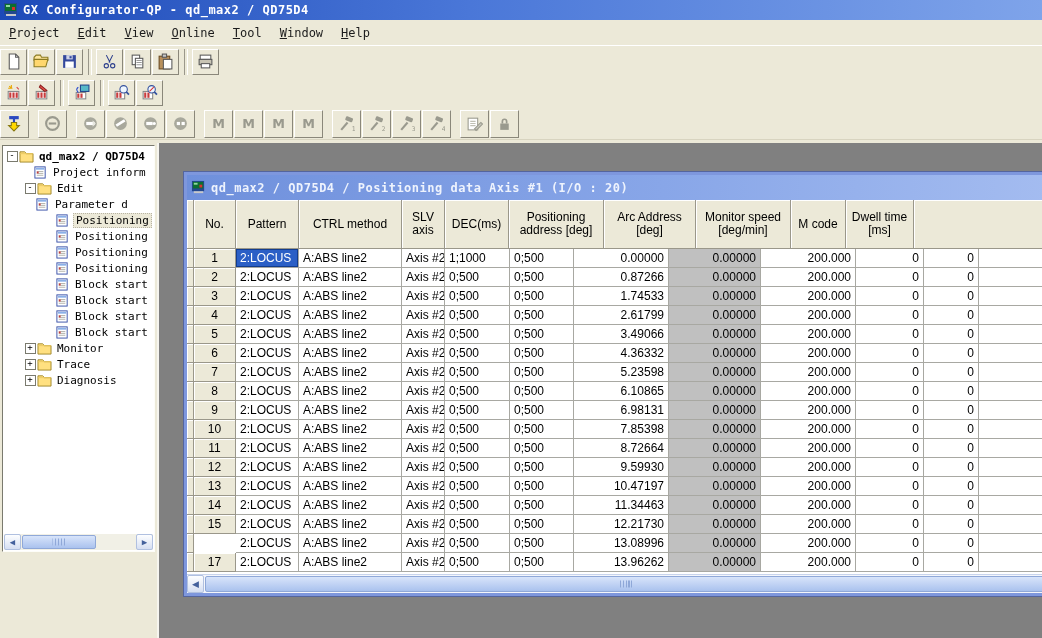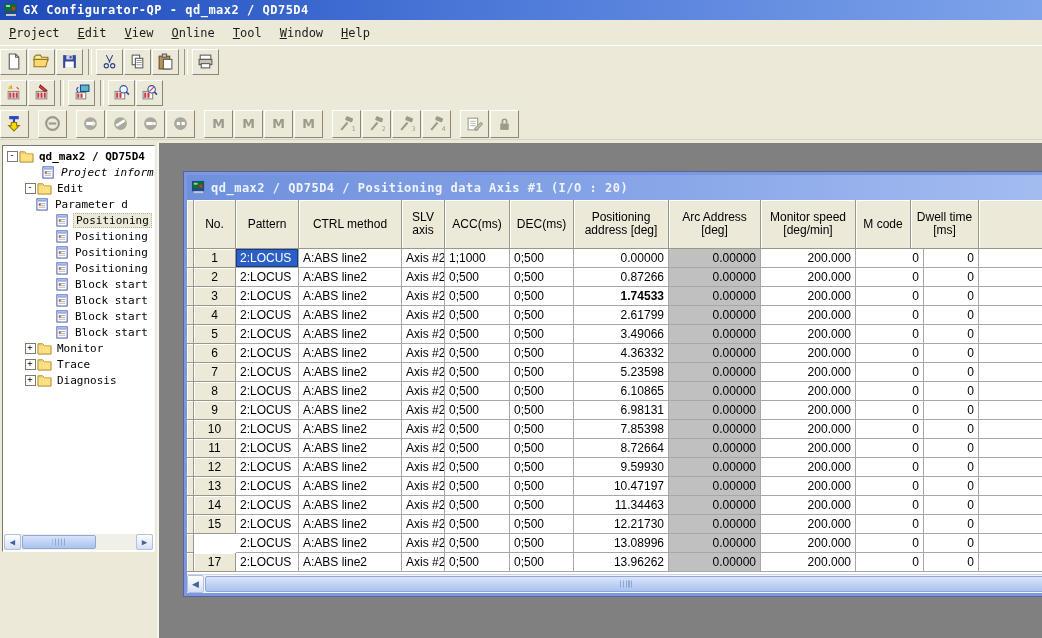--- a/index.html
+++ b/index.html
@@ -340,21 +340,21 @@
             <span class="ebox">-</span>
           </span>
           <span class="ticn">
             <svg viewBox="0 0 16 15">
               <path d="M1 3h5l2 2h7v9H1z" fill="#ffe080" stroke="#a08828"></path>
               <path d="M1 5h14" stroke="#e8c860"></path>
             </svg>
           </span>
           <span class="tlabel">qd_max2 / QD75D4</span>
         </div>
-        <div class="tree-row" style="padding-left: 24px; font-style: italic;">
+        <div class="tree-row" style="padding-left: 16px;">
           <span class="slot"></span>
           <span class="ticn">
             <svg viewBox="0 0 16 15">
               <rect x="2" y="2" width="11" height="12" fill="#fff" stroke="#3850a8"></rect>
               <rect x="3" y="3" width="9" height="2" fill="#8ab0e8"></rect>
               <path d="M4 7h7M4 9h7M4 11h7" stroke="#b0b0a8"></path>
               <rect x="4" y="7" width="2" height="2" fill="#c83c3c"></rect>
             </svg>
           </span>
           <span class="tlabel">Project inform</span>
@@ -538,21 +538,20 @@
       </span>
       <span class="child-title-text">qd_max2 / QD75D4 / Positioning data Axis #1 (I/O : 20)</span>
     </div>
     <div class="grid">
       <div class="grid-header">
           <div class="gh" style="width: 7px; flex: 0 0 7px;"></div>
           <div class="gh" style="width: 42px; flex: 0 0 42px;">No.</div>
           <div class="gh" style="width: 63px; flex: 0 0 63px;">Pattern</div>
           <div class="gh" style="width: 103px; flex: 0 0 103px;">CTRL method</div>
           <div class="gh" style="width: 43px; flex: 0 0 43px;">SLV axis</div>
-          <div class="gh" style="width: 65px; flex: 0 0 65px;">ACC(ms)</div>
           <div class="gh" style="width: 64px; flex: 0 0 64px;">DEC(ms)</div>
           <div class="gh" style="width: 95px; flex: 0 0 95px;">Positioning address [deg]</div>
           <div class="gh" style="width: 92px; flex: 0 0 92px;">Arc Address [deg]</div>
           <div class="gh" style="width: 95px; flex: 0 0 95px;">Monitor speed [deg/min]</div>
           <div class="gh" style="width: 55px; flex: 0 0 55px;">M code</div>
           <div class="gh" style="width: 68px; flex: 0 0 68px;">Dwell time [ms]</div>
           <div class="gh" style="flex: 1 1 auto;"></div>
         </div>
       <div class="grid-body">
           <div class="grid-row">
@@ -586,21 +585,21 @@
             <div class="dc" style="flex: 1 1 auto;"></div>
           </div>
           <div class="grid-row">
             <div class="rn" style="width: 7px; flex: 0 0 7px;"></div>
             <div class="rn" style="width: 42px; flex: 0 0 42px;">3</div>
             <div class="dc" style="width: 63px; flex: 0 0 63px;">2:LOCUS</div>
             <div class="dc" style="width: 103px; flex: 0 0 103px;">A:ABS line2</div>
             <div class="dc" style="width: 43px; flex: 0 0 43px;">Axis #2</div>
             <div class="dc" style="width: 65px; flex: 0 0 65px;">0;500</div>
             <div class="dc" style="width: 64px; flex: 0 0 64px;">0;500</div>
-            <div class="dc r" style="width: 95px; flex: 0 0 95px; font-weight: bold;">1.74533</div>
+            <div class="dc r" style="width: 95px; flex: 0 0 95px;">1.74533</div>
             <div class="dc r arc" style="width: 92px; flex: 0 0 92px;">0.00000</div>
             <div class="dc r" style="width: 95px; flex: 0 0 95px;">200.000</div>
             <div class="dc r" style="width: 68px; flex: 0 0 68px;">0</div>
             <div class="dc r" style="width: 55px; flex: 0 0 55px;">0</div>
             <div class="dc" style="flex: 1 1 auto;"></div>
           </div>
           <div class="grid-row">
             <div class="rn" style="width: 7px; flex: 0 0 7px;"></div>
             <div class="rn" style="width: 42px; flex: 0 0 42px;">4</div>
             <div class="dc" style="width: 63px; flex: 0 0 63px;">2:LOCUS</div>

